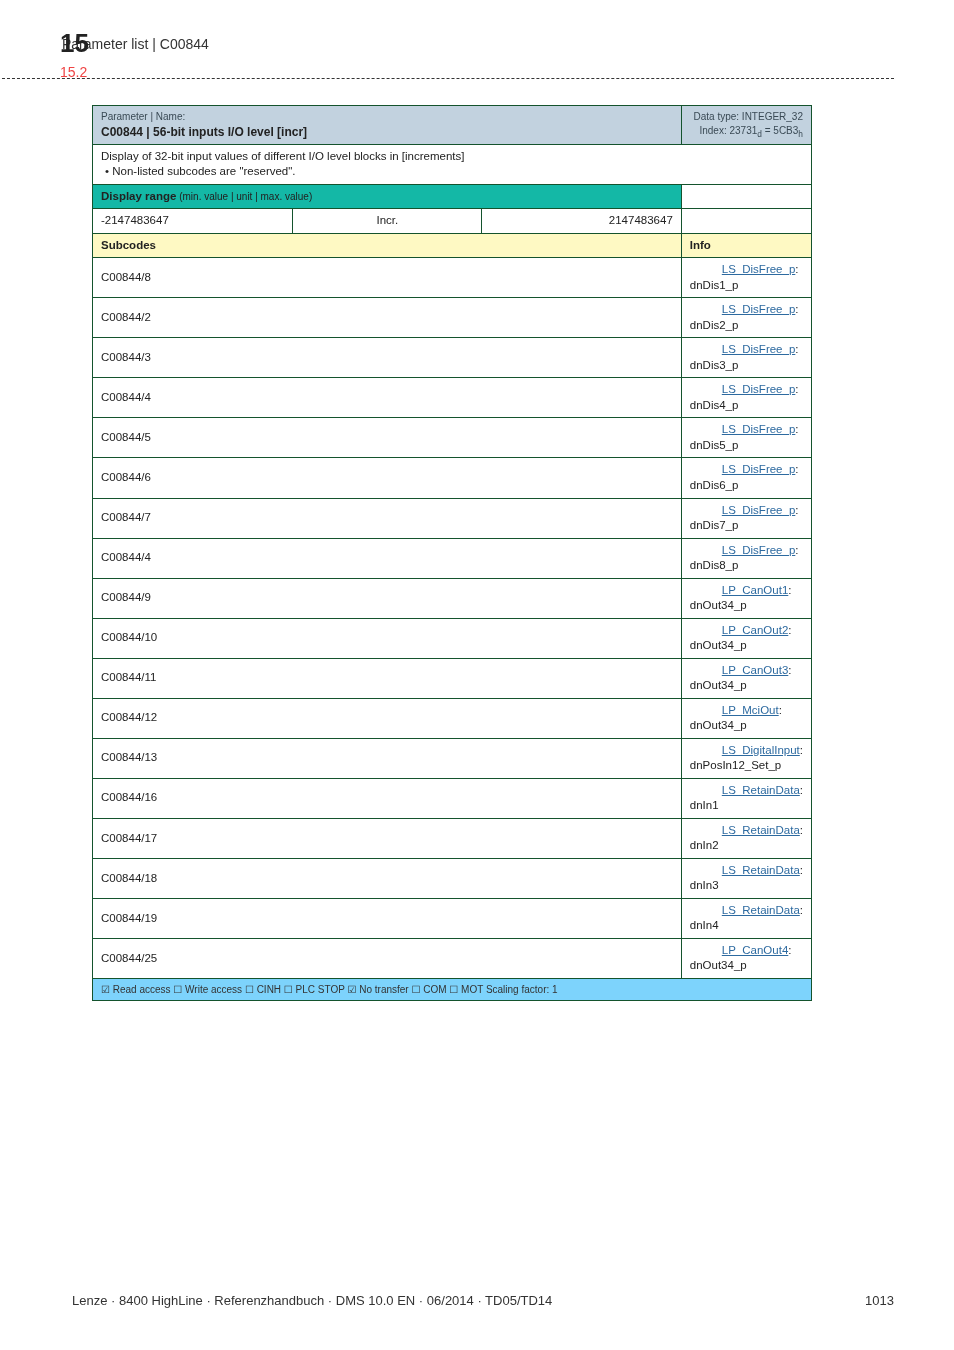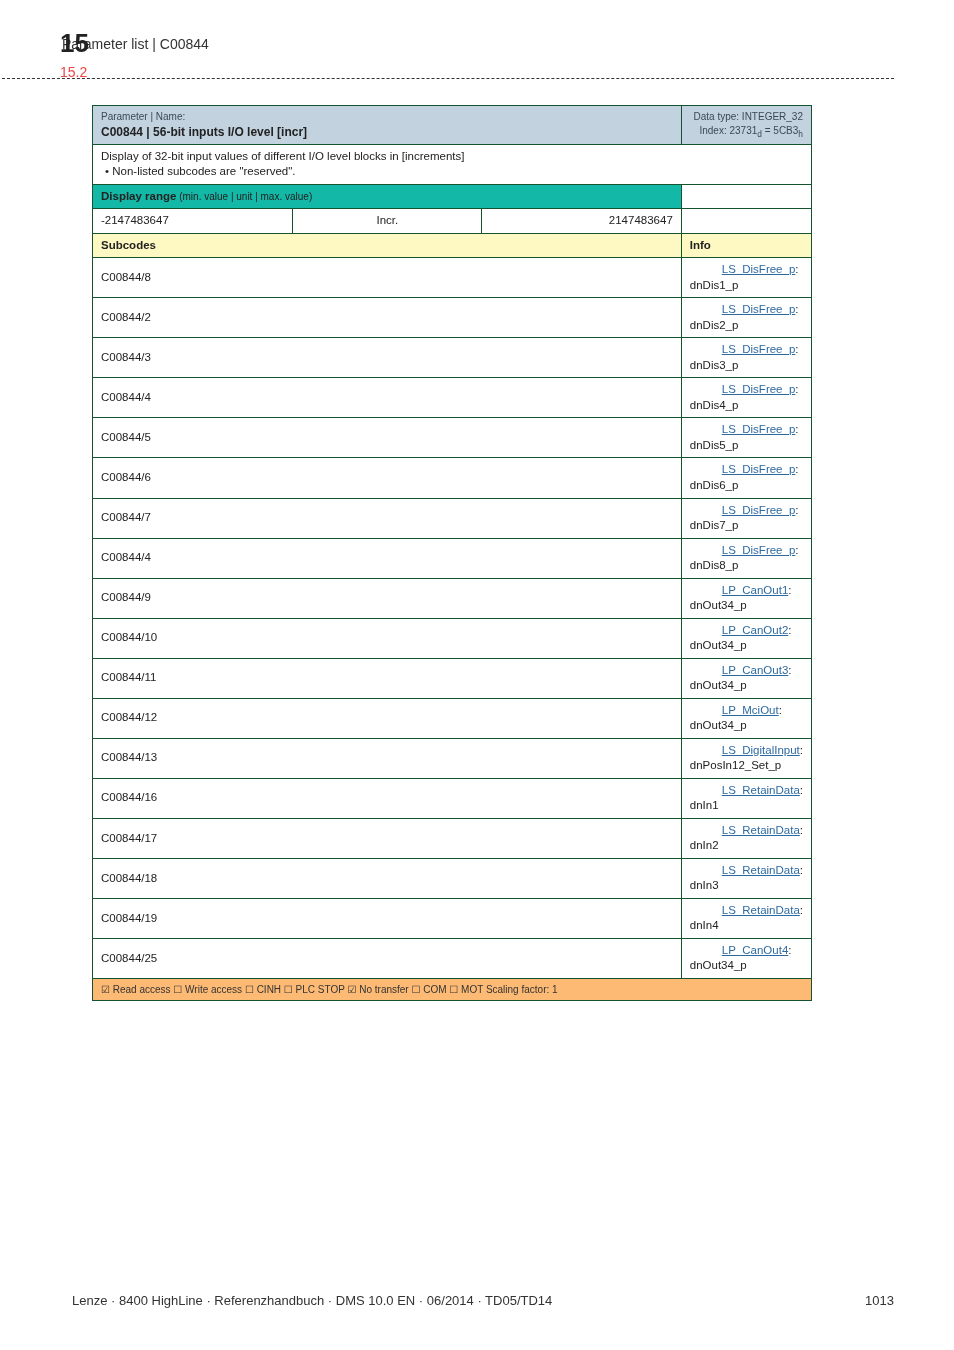--- a/index.html
+++ b/index.html
@@ -104,21 +104,21 @@
     font-weight: 700;
   }
   .link {
     color: #2d6aa0;
     text-decoration: underline;
     margin-left: 32px;
   }
   .foot-row td {
     font-size: 10px;
     color: #333;
-    background: #fdba74;
+    background: #7dd3fc;
   }
   .footer-line {
     position: absolute;
     bottom: 42px;
     left: 60px;
     right: 60px;
     display: flex;
     justify-content: space-between;
     font-size: 13px;
     color: #333;

